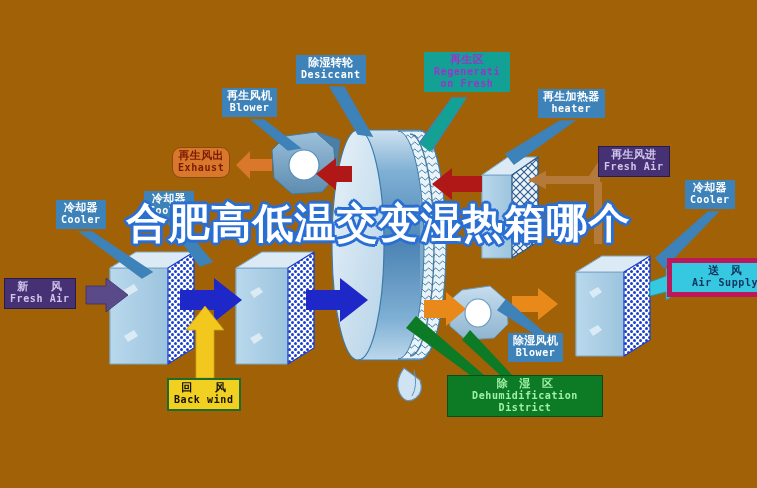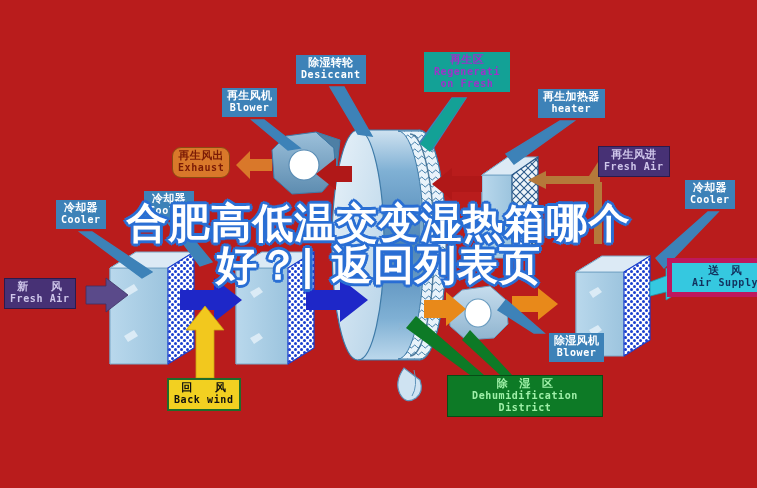--- a/index.html
+++ b/index.html
@@ -4,21 +4,21 @@
 <style>
   html, body {
     margin: 0;
     padding: 0;
     background: #ffffff;
   }
   #stage {
     position: relative;
     width: 757px;
     height: 488px;
-    background: #b91c1c;
+    background: #a16207;
     overflow: hidden;
     font-family: "Liberation Serif", "DejaVu Serif", serif;
   }
   #diagram-svg {
     position: absolute;
     left: 0; top: 0;
     width: 757px;
     height: 488px;
   }
 
@@ -313,33 +313,32 @@
   <div class="label-box box-purple" style="left:4px; top:278px;">
     <span class="label-cn">新　　风</span>
     <span class="label-en">Fresh Air</span>
   </div>
 
   <div class="label-box box-cyan" style="left:667px; top:258px;">
     <span class="label-cn">送　风</span>
     <span class="label-en">Air Supply</span>
   </div>
 
-  <div class="label-box box-blue" style="left:508px; top:333px;margin-left:41px;">
+  <div class="label-box box-blue" style="left:508px; top:333px;">
     <span class="label-cn">除湿风机</span>
     <span class="label-en">Blower</span>
   </div>
 
   <div class="label-box box-yellow" style="left:158px; top:378px;margin-left:9px;">
     <span class="label-cn">回　　风</span>
     <span class="label-en">Back wind</span>
   </div>
 
   <div class="label-box box-green" style="left:447px; top:375px; width:156px;">
     <span class="label-cn">除　湿　区</span>
     <span class="label-en" style="white-space:normal;">Dehumidification District</span>
   </div>
 
   <div id="overlay-text">
     <span id="overlay-line1">合肥高低温交变湿热箱哪个</span>
-    <span id="overlay-line2">好？| 返回列表页</span>
   </div>
 
 </div>
 
 </body></html>

